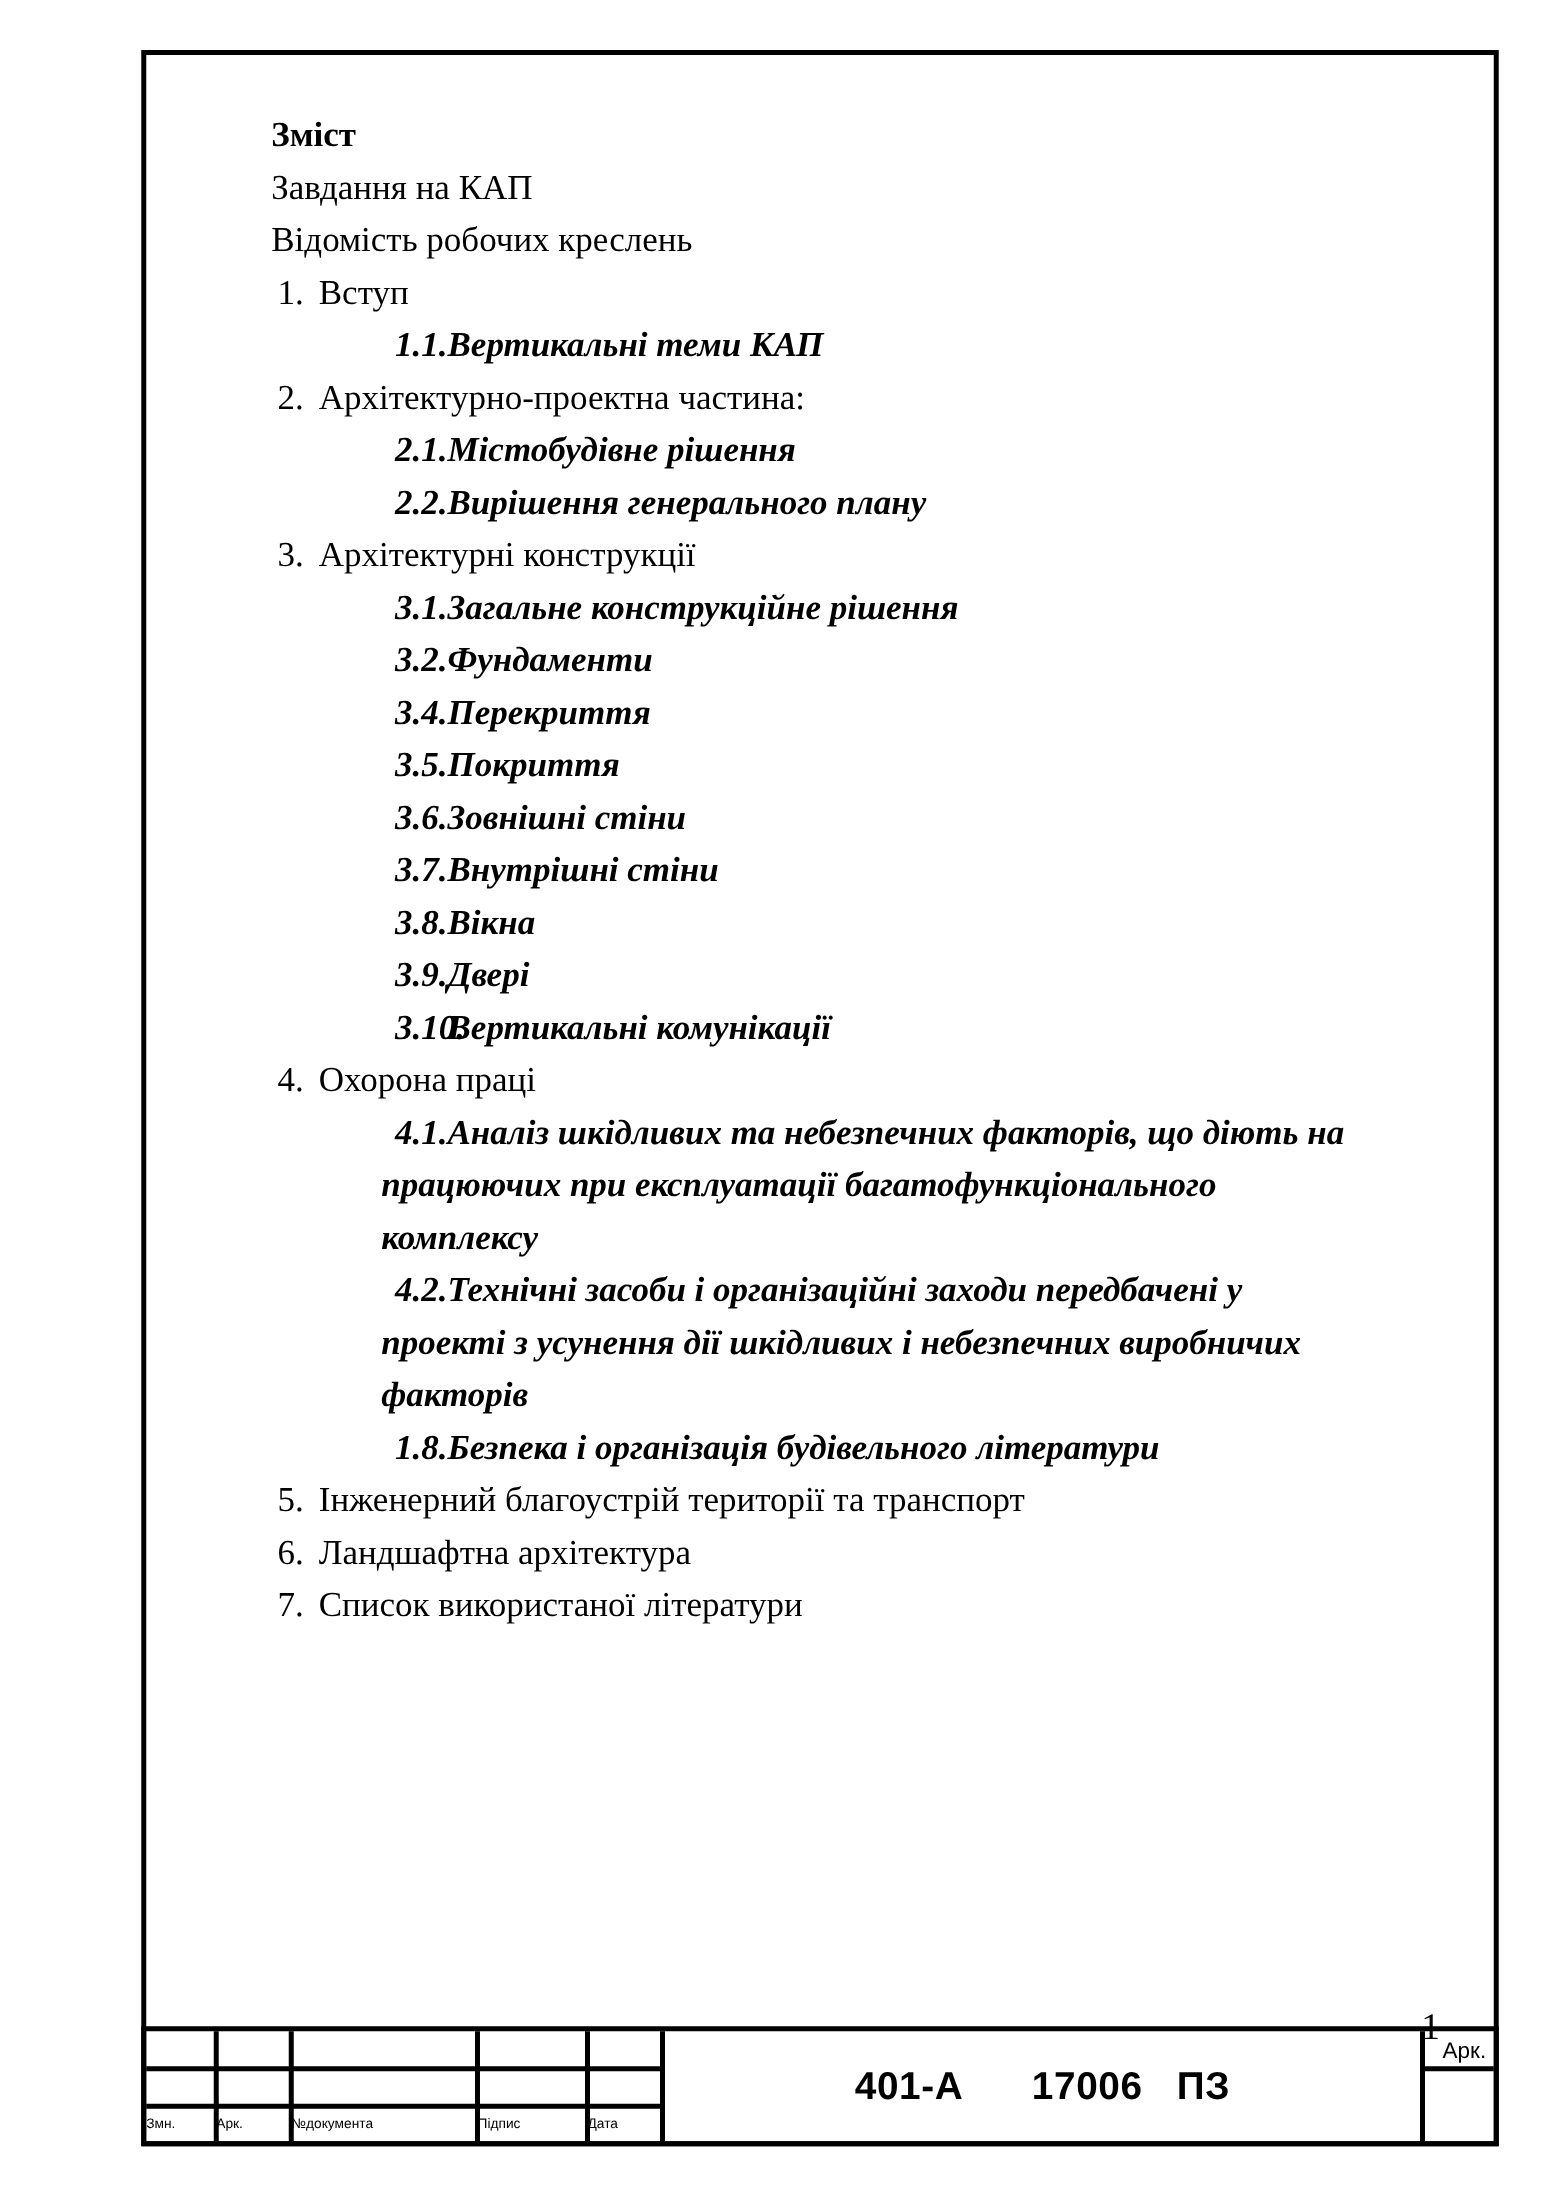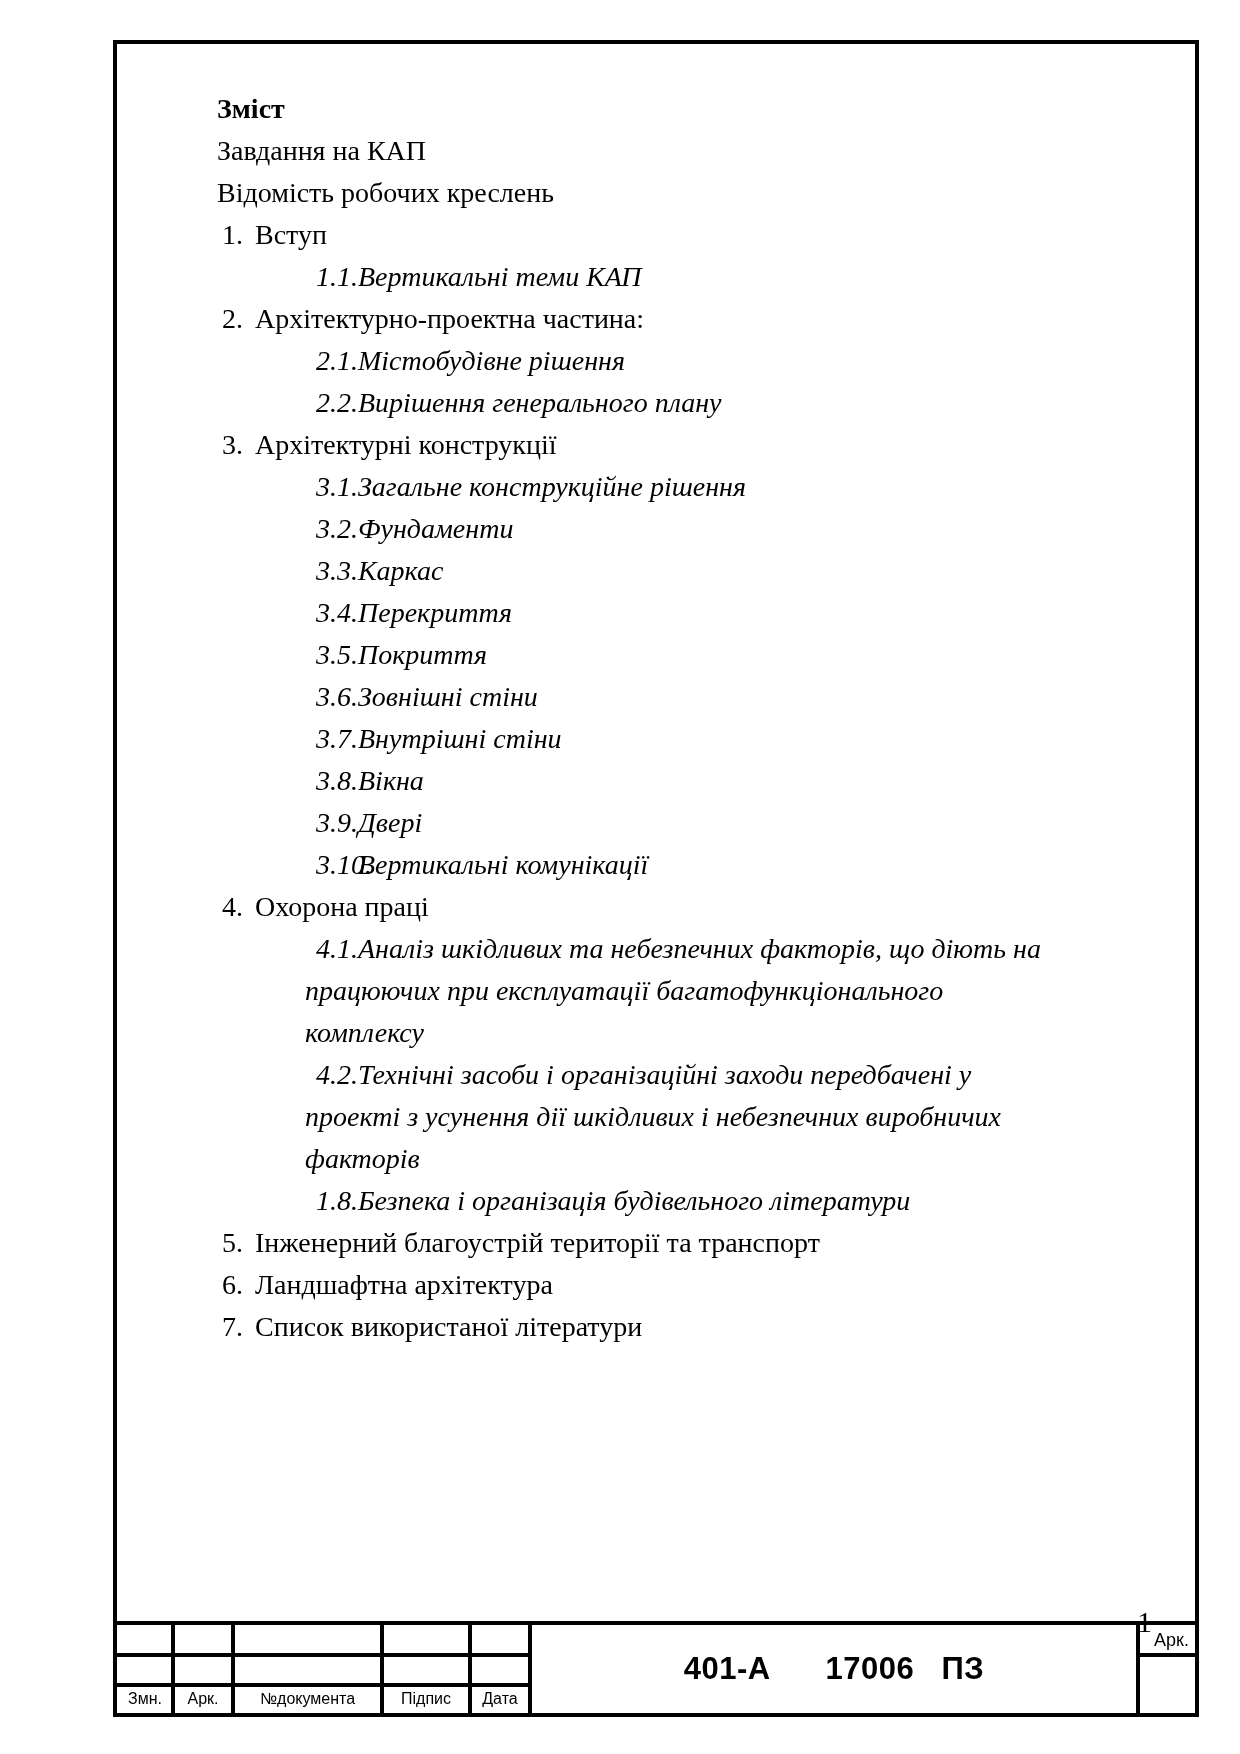--- a/index.html
+++ b/index.html
@@ -21,36 +21,36 @@
     position: absolute; left: 217px; top: 88px; width: 944px;
     font-size: 28px; line-height: 42px;
   }
   .toc-title {
     margin: 0; font-size: 28px; font-weight: bold;
     line-height: 42px;
   }
   .toc-item { position: relative; white-space: nowrap; }
   .toc-item.item { padding-left: 38px; }
   .toc-item.item > .num { position: absolute; left: 5px; top: 0; }
-  .toc-item.sub { padding-left: 88px; text-indent: 53px; font-style: italic; }
+  .toc-item.sub { padding-left: 88px; text-indent: 53px; font-style: italic; font-weight: bold; }
   .toc-item.sub > .num { position: absolute; left: 46px; top: 0; font-style: italic; }
 
   
   .stamp {
     position: absolute; left: 113px; top: 1621px;
     width: 1086px; height: 96px;
     border: 4px solid #000;
     box-sizing: border-box;
     font-family: "Liberation Sans", sans-serif;
   }
   .stamp .vline { position: absolute; top: 0; width: 4px; height: 88px; background: #000; }
   .stamp .hline { position: absolute; height: 4px; background: #000; }
   .stamp .cell-label {
     position: absolute; top: 60px; height: 28px; line-height: 28px;
-    text-align: center; font-size: 16px;
+    font-size: 11px;
   }
   .stamp .doc-code {
     position: absolute; left: 413px; top: 0; width: 608px; height: 88px;
     display: flex; align-items: center; justify-content: center;
     font-size: 31px; white-space: pre; letter-spacing: 0.5px; font-weight: bold;
   }
   .stamp .sheet-label {
     position: absolute; left: 1019px; top: 0; width: 59px; height: 28px;
     line-height: 30px; text-align: center; padding-left: 12px;
     box-sizing: border-box; font-size: 18px;
@@ -72,21 +72,20 @@
       <div class="toc-item plain">Завдання на КАП</div>
       <div class="toc-item plain">Відомість робочих креслень</div>
       <div class="toc-item item"><span class="num">1.</span><span class="txt">Вступ</span></div>
       <div class="toc-item sub"><span class="num">1.1.</span><span class="txt">Вертикальні теми КАП</span></div>
       <div class="toc-item item"><span class="num">2.</span><span class="txt">Архітектурно-проектна частина:</span></div>
       <div class="toc-item sub"><span class="num">2.1.</span><span class="txt">Містобудівне рішення</span></div>
       <div class="toc-item sub"><span class="num">2.2.</span><span class="txt">Вирішення генерального плану</span></div>
       <div class="toc-item item"><span class="num">3.</span><span class="txt">Архітектурні конструкції</span></div>
       <div class="toc-item sub"><span class="num">3.1.</span><span class="txt">Загальне конструкційне рішення</span></div>
       <div class="toc-item sub"><span class="num">3.2.</span><span class="txt">Фундаменти</span></div>
-      <div class="toc-item sub"><span class="num">3.3.</span><span class="txt">Каркас</span></div>
       <div class="toc-item sub"><span class="num">3.4.</span><span class="txt">Перекриття</span></div>
       <div class="toc-item sub"><span class="num">3.5.</span><span class="txt">Покриття</span></div>
       <div class="toc-item sub"><span class="num">3.6.</span><span class="txt">Зовнішні стіни</span></div>
       <div class="toc-item sub"><span class="num">3.7.</span><span class="txt">Внутрішні стіни</span></div>
       <div class="toc-item sub"><span class="num">3.8.</span><span class="txt">Вікна</span></div>
       <div class="toc-item sub"><span class="num">3.9.</span><span class="txt">Двері</span></div>
       <div class="toc-item sub"><span class="num">3.10.</span><span class="txt">Вертикальні комунікації</span></div>
       <div class="toc-item item"><span class="num">4.</span><span class="txt">Охорона праці</span></div>
       <div class="toc-item sub"><span class="num">4.1.</span><span class="txt">Аналіз шкідливих та небезпечних факторів, що діють на<br>працюючих при експлуатації багатофункціонального<br>комплексу</span></div>
       <div class="toc-item sub"><span class="num">4.2.</span><span class="txt">Технічні засоби і організаційні заходи передбачені у<br>проекті з усунення дії шкідливих і небезпечних виробничих<br>факторів</span></div>

